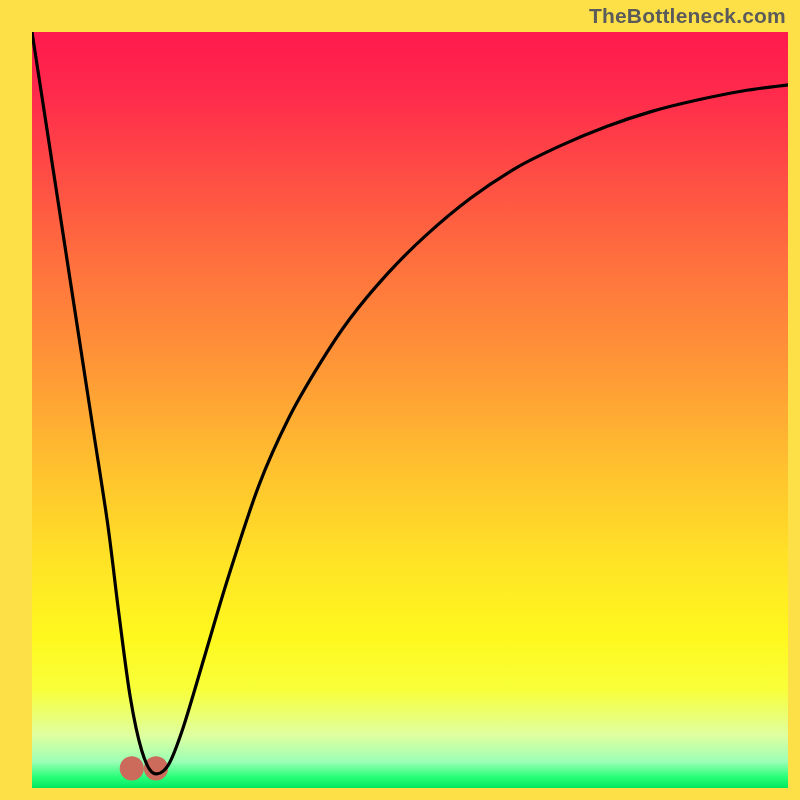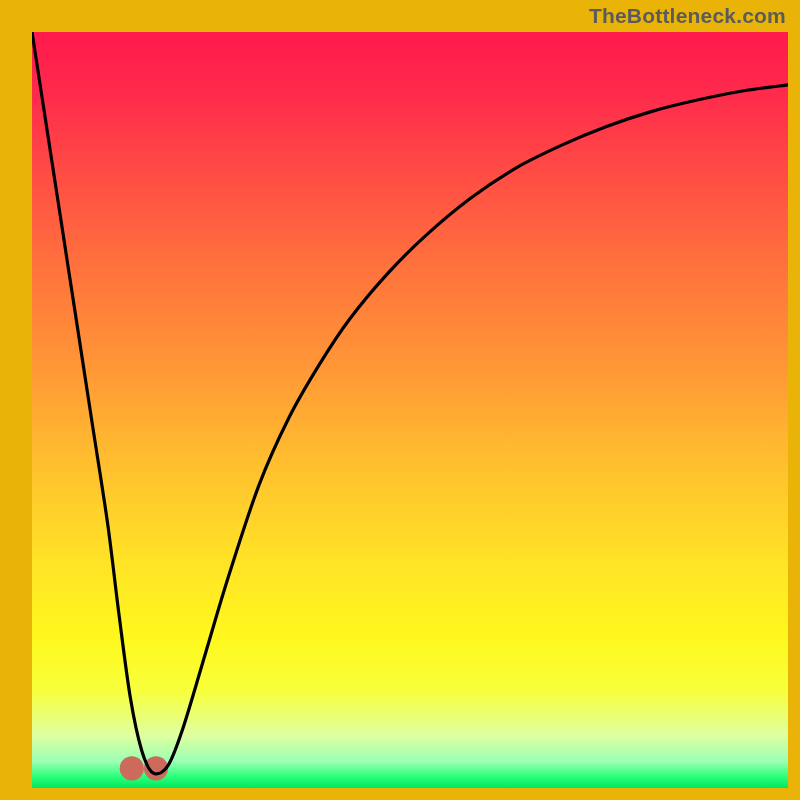--- a/index.html
+++ b/index.html
@@ -9,21 +9,21 @@
     height: 800px;
     background: #000;
     overflow: hidden;
   }
   .frame {
     position: absolute;
     left: 0;
     top: 0;
     width: 800px;
     height: 800px;
-    background: #eab308;
+    background: #fde047;
   }
   .plot {
     position: absolute;
     left: 32px;
     top: 32px;
     width: 756px;
     height: 756px;
     overflow: hidden;
   }
   .gradient {

